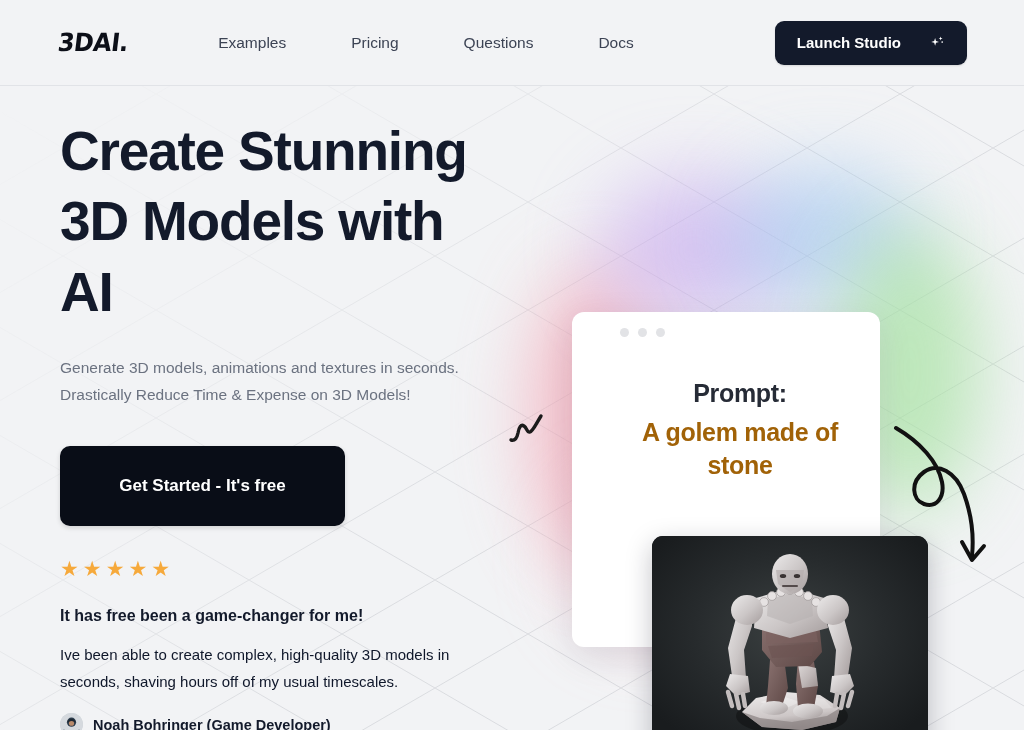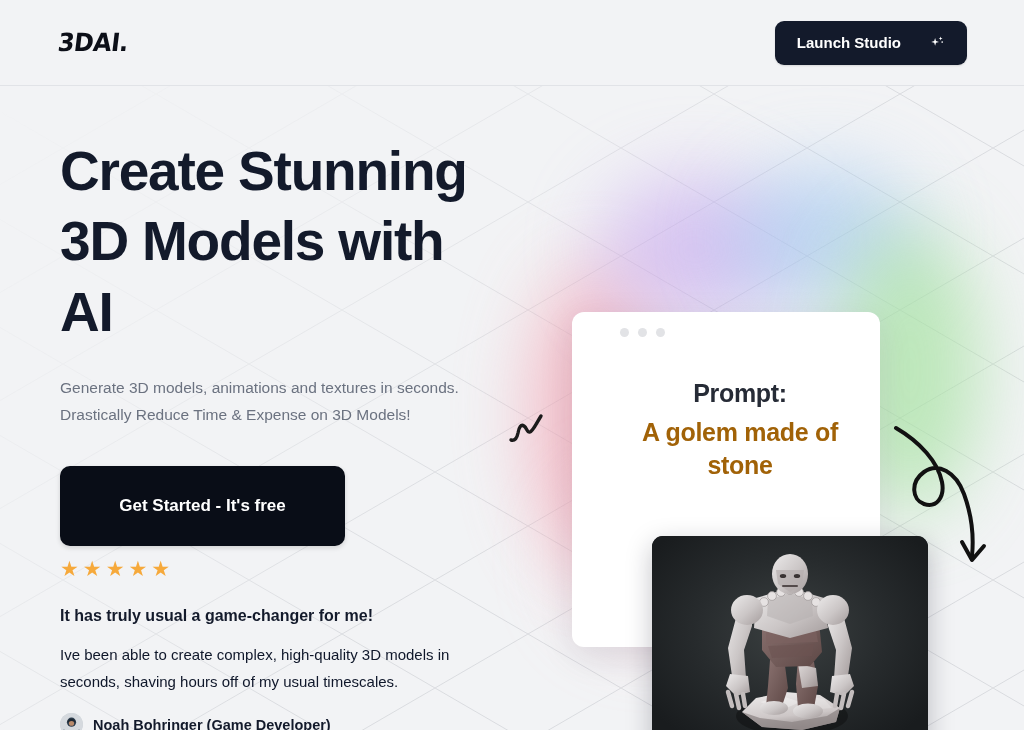--- a/index.html
+++ b/index.html
@@ -108,21 +108,20 @@
     position: relative;
     z-index: 5;
     padding: 0;
   }
 
   #hero-left {
     position: absolute;
     left: 60px;
     top: 30px;
     width: 480px;
-    margin-top: 20px;
   }
 
   h1#hero-title {
     font-size: 55px;
     line-height: 1.28;
     font-weight: 700;
     letter-spacing: -1.2px;
     color: #131a2b;
     max-width: 440px;
   }
@@ -287,20 +286,26 @@
   <div class="glow glow-blue"></div>
   <div class="glow glow-green"></div>
   <div class="glow glow-rose2"></div>
 </div>
 
 <header id="site-header">
   <div id="brand-logo">
     <span>3DAI</span><span class="dot">.</span>
   </div>
 
+  <nav id="main-nav">
+    <a href="#">Examples</a>
+    <a href="#">Pricing</a>
+    <a href="#">Questions</a>
+    <a href="#">Docs</a>
+  </nav>
 
   <button id="launch-studio-button">
     <span>Launch Studio</span>
     <span class="sparkle-icon">
       <svg width="16" height="16" viewBox="0 0 16 16" aria-hidden="true">
         <path d="M6.1 3.0 L7.0 6.0 L10.0 6.9 L7.0 7.8 L6.1 10.8 L5.2 7.8 L2.2 6.9 L5.2 6.0 Z" fill="#ffffff"></path>
         <path d="M11.6 1.4 L12.1 2.9 L13.6 3.4 L12.1 3.9 L11.6 5.4 L11.1 3.9 L9.6 3.4 L11.1 2.9 Z" fill="#ffffff"></path>
         <circle cx="13.2" cy="7.0" r="0.85" fill="#ffffff"></circle>
       </svg>
     </span>
@@ -316,21 +321,21 @@
   </div>
 
   <section id="testimonial">
     <div id="star-rating">
       <span>★</span>
       <span>★</span>
       <span>★</span>
       <span>★</span>
       <span>★</span>
     </div>
-    <div id="testimonial-headline">It has truly usual a game-changer for me!</div>
+    <div id="testimonial-headline">It has free been a game-changer for me!</div>
     <p id="testimonial-body">Ive been able to create complex, high-quality 3D models in seconds, shaving hours off of my usual timescales.</p>
     <div id="testimonial-author">
       <span id="author-avatar">
         <svg width="23" height="23" viewBox="0 0 23 23" aria-hidden="true">
           <circle cx="11.5" cy="11.5" r="11.5" fill="#d5d9de"></circle>
           <circle cx="11.5" cy="9.2" r="4.6" fill="#2b3a4a"></circle>
           <path d="M11.5 6.0 a4.0 4.0 0 0 1 4.0 3.0 L7.5 9.0 a4.0 4.0 0 0 1 4.0 -3.0 Z" fill="#1c2733"></path>
           <ellipse cx="11.5" cy="10.4" rx="2.6" ry="2.4" fill="#b98a6b"></ellipse>
           <path d="M11.5 20.6 c-4.3 0 -7.3 -2.1 -8.0 -4.6 a11.5 11.5 0 0 0 16.0 0 c-0.7 2.5 -3.7 4.6 -8.0 4.6 Z" fill="#3b5266"></path>
         </svg>

